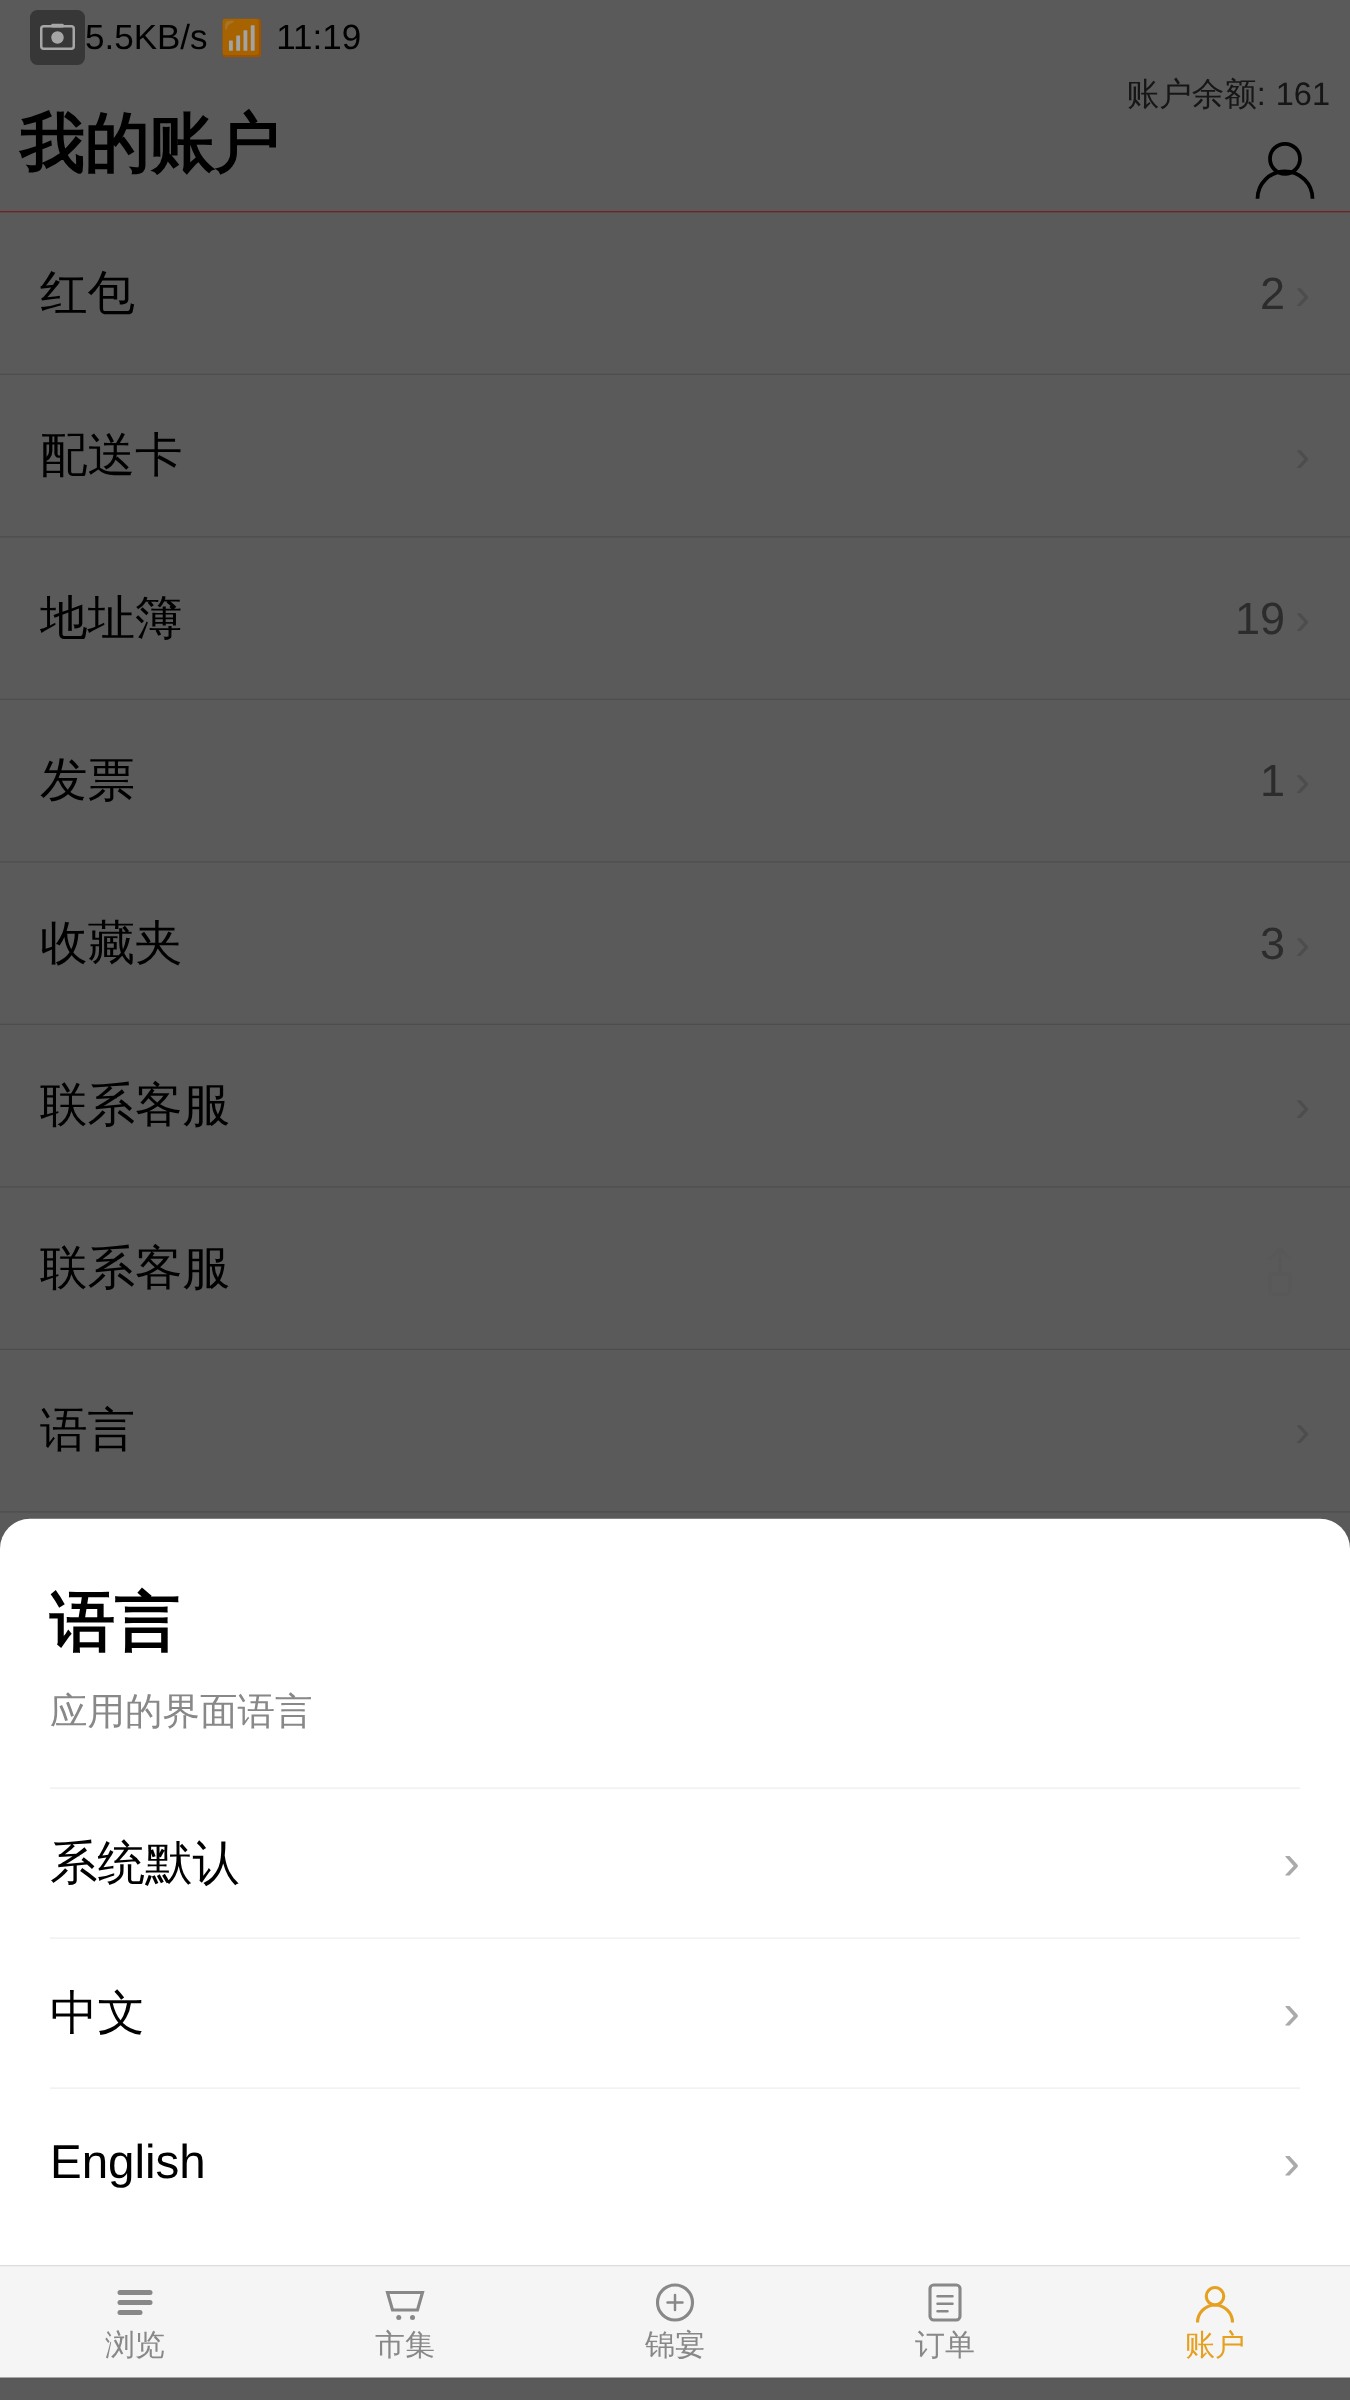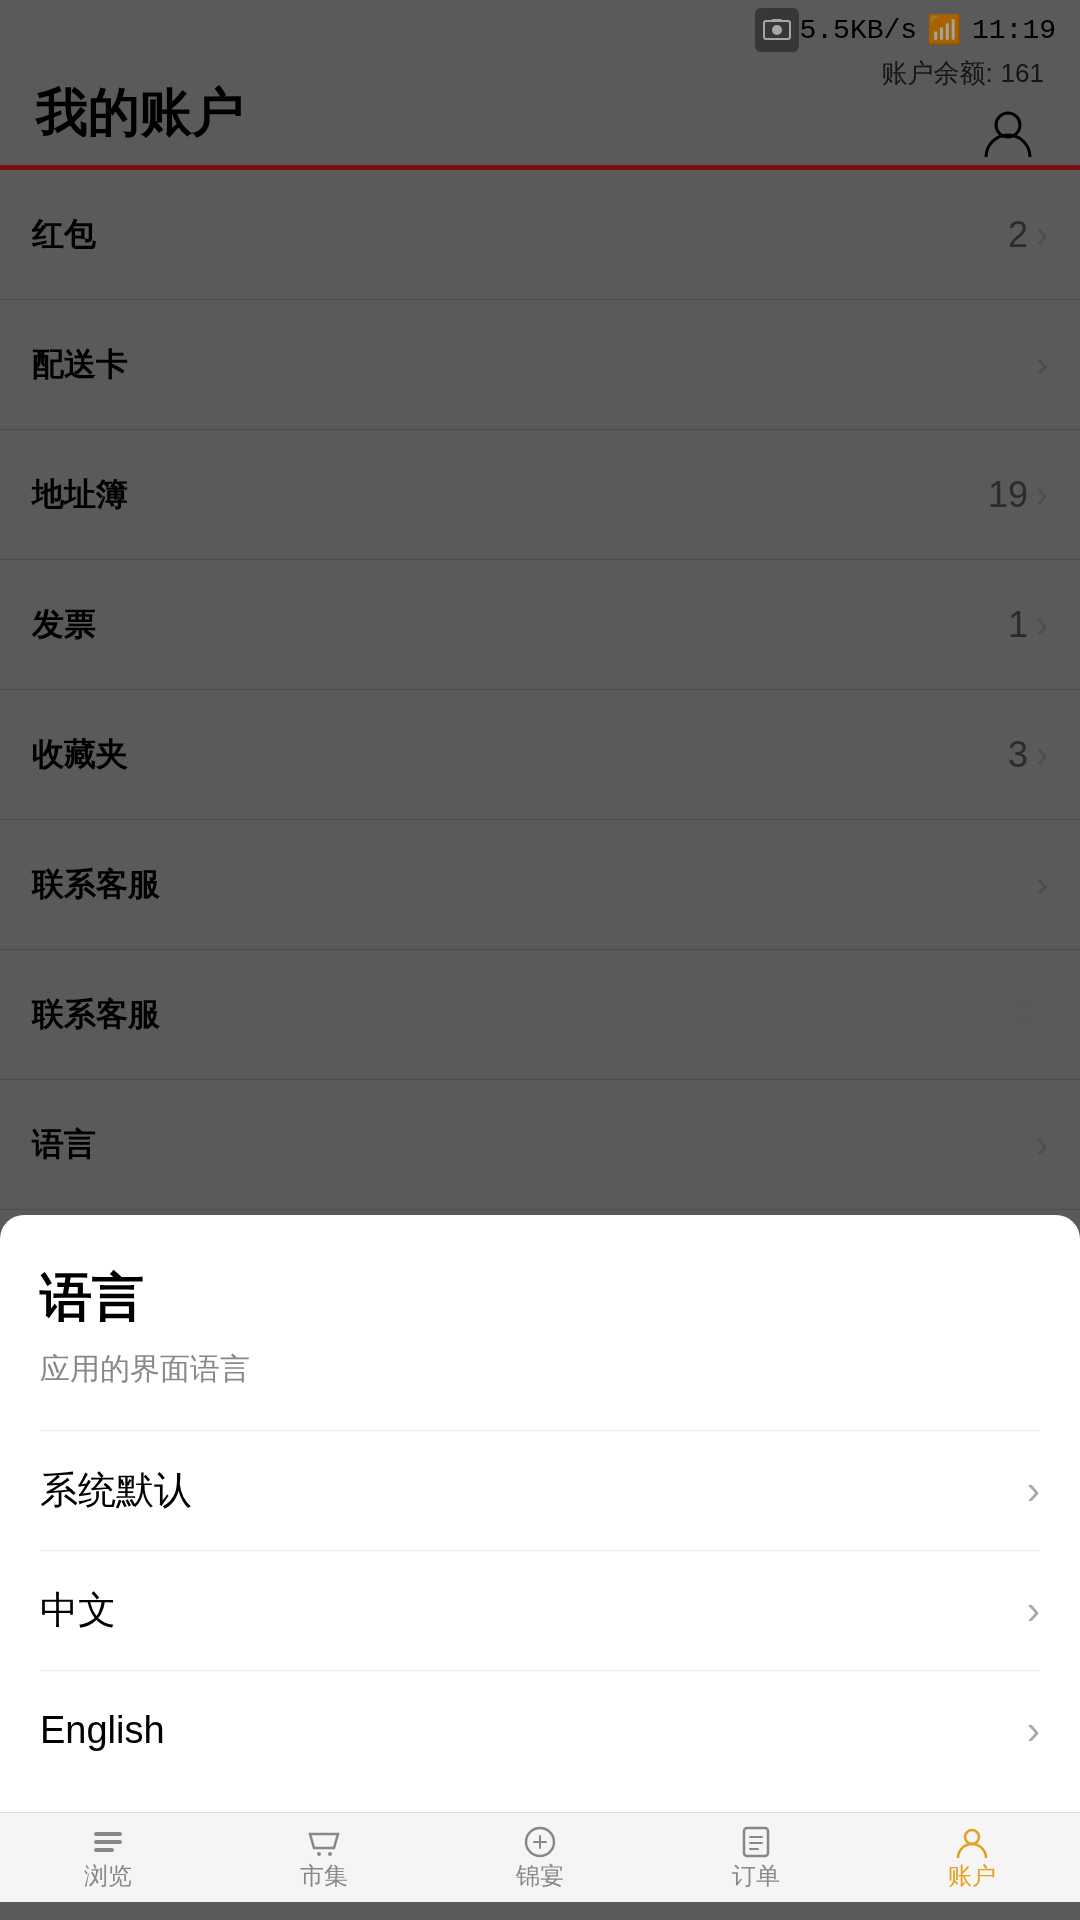--- a/index.html
+++ b/index.html
@@ -14,23 +14,22 @@
       overflow: hidden;
     }
 
     
     .status-bar {
       width: 100%;
       height: 60px;
       background: #8a8a8a;
       display: flex;
       align-items: center;
-      justify-content: flex-end;
+      justify-content: flex-start;
       padding: 0 24px;
-      font-family: Liberation Mono, monospace;
     }
     .status-left {
       display: flex;
       align-items: center;
     }
     .status-icon {
       width: 44px;
       height: 44px;
       background: #555;
       border-radius: 6px;
@@ -48,22 +47,22 @@
     }
 
     
     .header {
       width: 100%;
       height: 110px;
       background: #8a8a8a;
       display: flex;
       align-items: center;
       justify-content: space-between;
-      padding: 0 36px;
-      border-bottom: 5px solid #b91c1c;
+      padding: 0 16px;
+      border-bottom: 1px solid #b91c1c;
     }
     .header-title {
       font-size: 52px;
       font-weight: bold;
       color: #000;
     }
     .header-right {
       display: flex;
       flex-direction: column;
       align-items: flex-end;
@@ -86,23 +85,23 @@
       width: 100%;
       height: 130px;
       display: flex;
       align-items: center;
       justify-content: space-between;
       padding: 0 32px;
       border-bottom: 1px solid #777;
       cursor: pointer;
     }
     .menu-item-left {
-      font-size: 32px;
-      color: #000;
-      font-weight: 700;
+      font-size: 38px;
+      color: #000;
+      font-weight: 400;
     }
     .menu-item-right {
       display: flex;
       align-items: center;
       gap: 8px;
       font-size: 36px;
       color: #444;
     }
     .chevron {
       font-size: 36px;

